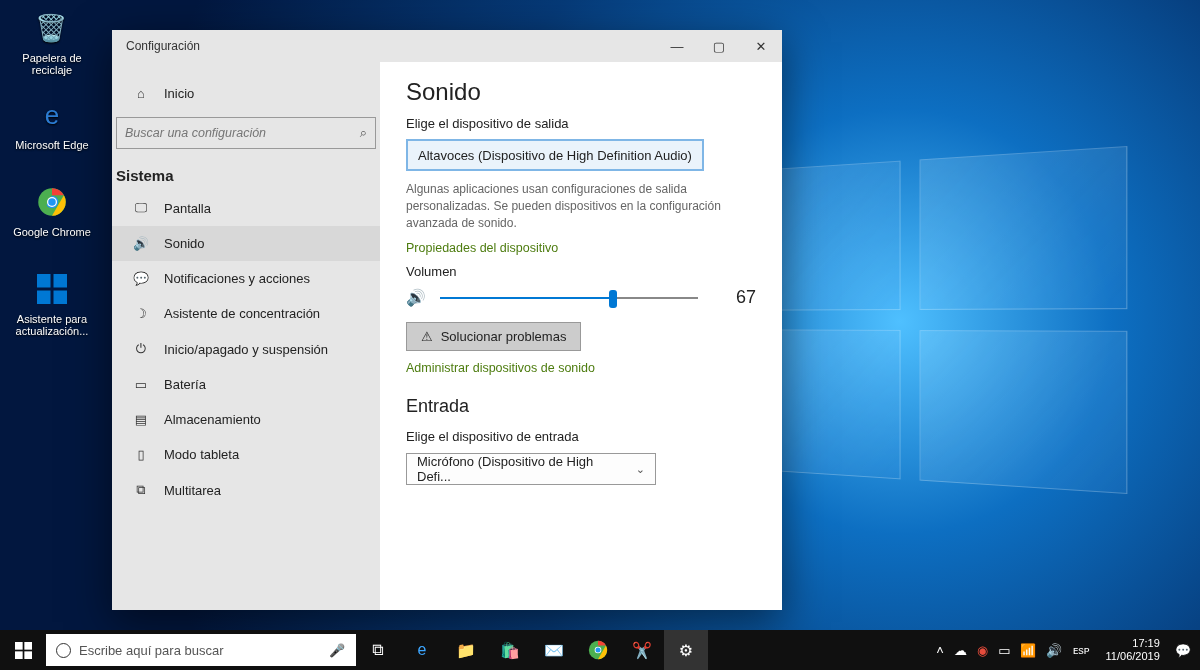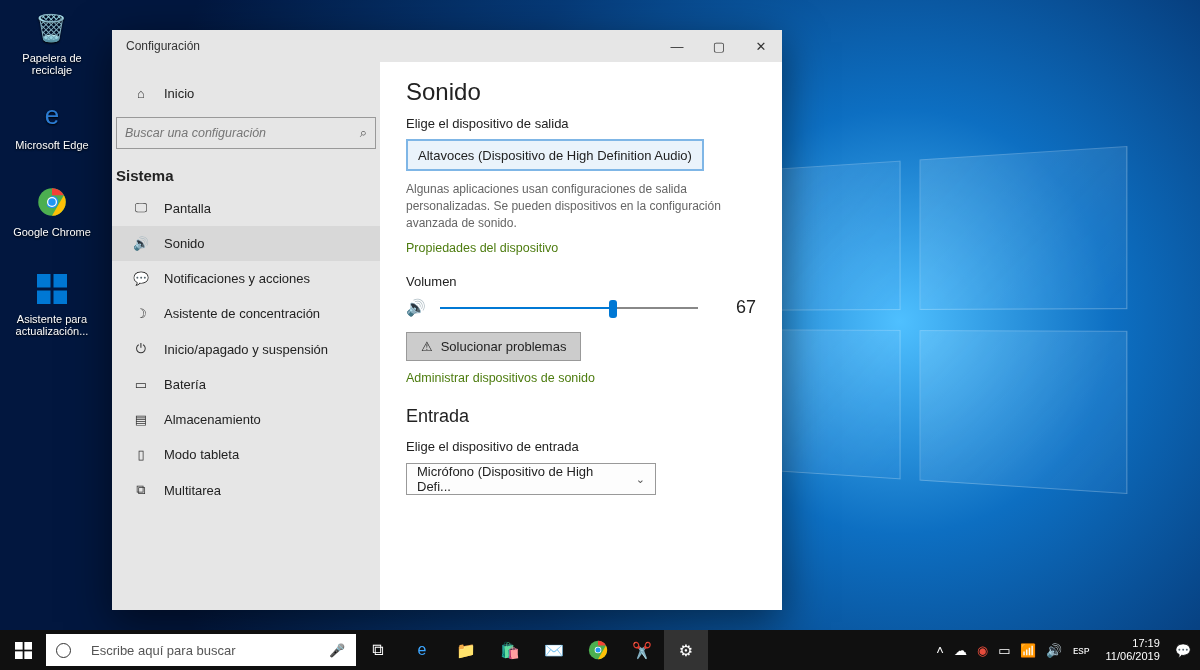--- a/index.html
+++ b/index.html
@@ -47,21 +47,21 @@
 .slider { position:relative; width:270px; height:20px;}
 .slider .track { position:absolute; top:9px; left:0; right:0; height:2px; background:#888;}
 .slider .fill { position:absolute; top:9px; left:0; height:2px; background:#0078d4;}
 .slider .thumb { position:absolute; top:2px; width:8px; height:18px; background:#0078d4; border-radius:3px;}
 .volnum { font-size:18px; margin-left:24px;}
 .btn { display:inline-flex; align-items:center; gap:8px; background:#ccc; border:1px solid #999; padding:6px 14px; font-size:13px; margin-top:14px;}
 
 .taskbar { position:absolute; left:0; right:0; bottom:0; height:40px; background:#101010; display:flex; align-items:center; color:#fff;}
 .taskbar .start { width:46px; height:40px; display:flex; align-items:center; justify-content:center;}
 .taskbar .start svg{width:17px;height:17px;}
-.searchbox { width:310px; height:32px; margin:0 0 0 0; background:#fff; display:flex; align-items:center; padding:10px 10px; gap:20px;}
+.searchbox { width:310px; height:32px; margin:0 0 0 0; background:#fff; display:flex; align-items:center; padding:10px 10px; gap:8px;}
 .searchbox .circ{width:15px;height:15px;border:1.6px solid #333;border-radius:50%;}
 .searchbox span{color:#555; font-size:13px;}
 .searchbox .mic{margin-left:auto;color:#555;}
 .tb-ic { width:44px; height:40px; display:flex; align-items:center; justify-content:center; font-size:16px; color:#fff;}
 .tray { margin-left:auto; display:flex; align-items:center; gap:10px; padding-right:8px; font-size:12px;}
 .tray .clock{ text-align:right; font-size:11px; line-height:1.2; padding:0 6px;}
 .tray .ic{font-size:13px;}
 </style>
 </head>
 <body>
@@ -168,21 +168,21 @@
     <div class="content">
       <h1>Sonido</h1>
 
       <div class="label">Elige el dispositivo de salida</div>
       <div class="combo sel">
         <span>Altavoces (Dispositivo de High Definition Audio)</span>
       </div>
       <div class="hint">Algunas aplicaciones usan configuraciones de salida personalizadas. Se pueden dispositivos en la configuración avanzada de sonido.</div>
       <a class="link">Propiedades del dispositivo</a>
 
-      <div class="label" style="margin-top:18px">Volumen</div>
+      <div class="label" style="margin-top:8px">Volumen</div>
       <div class="vol-row">
         <span class="spk">🔊</span>
         <div class="slider">
           <div class="track"></div>
           <div class="fill" id="volfill" style="width: 67%;"></div>
           <div class="thumb" id="volthumb" style="left: calc(67% - 4px);"></div>
         </div>
         <span class="volnum">67</span>
       </div>
 

